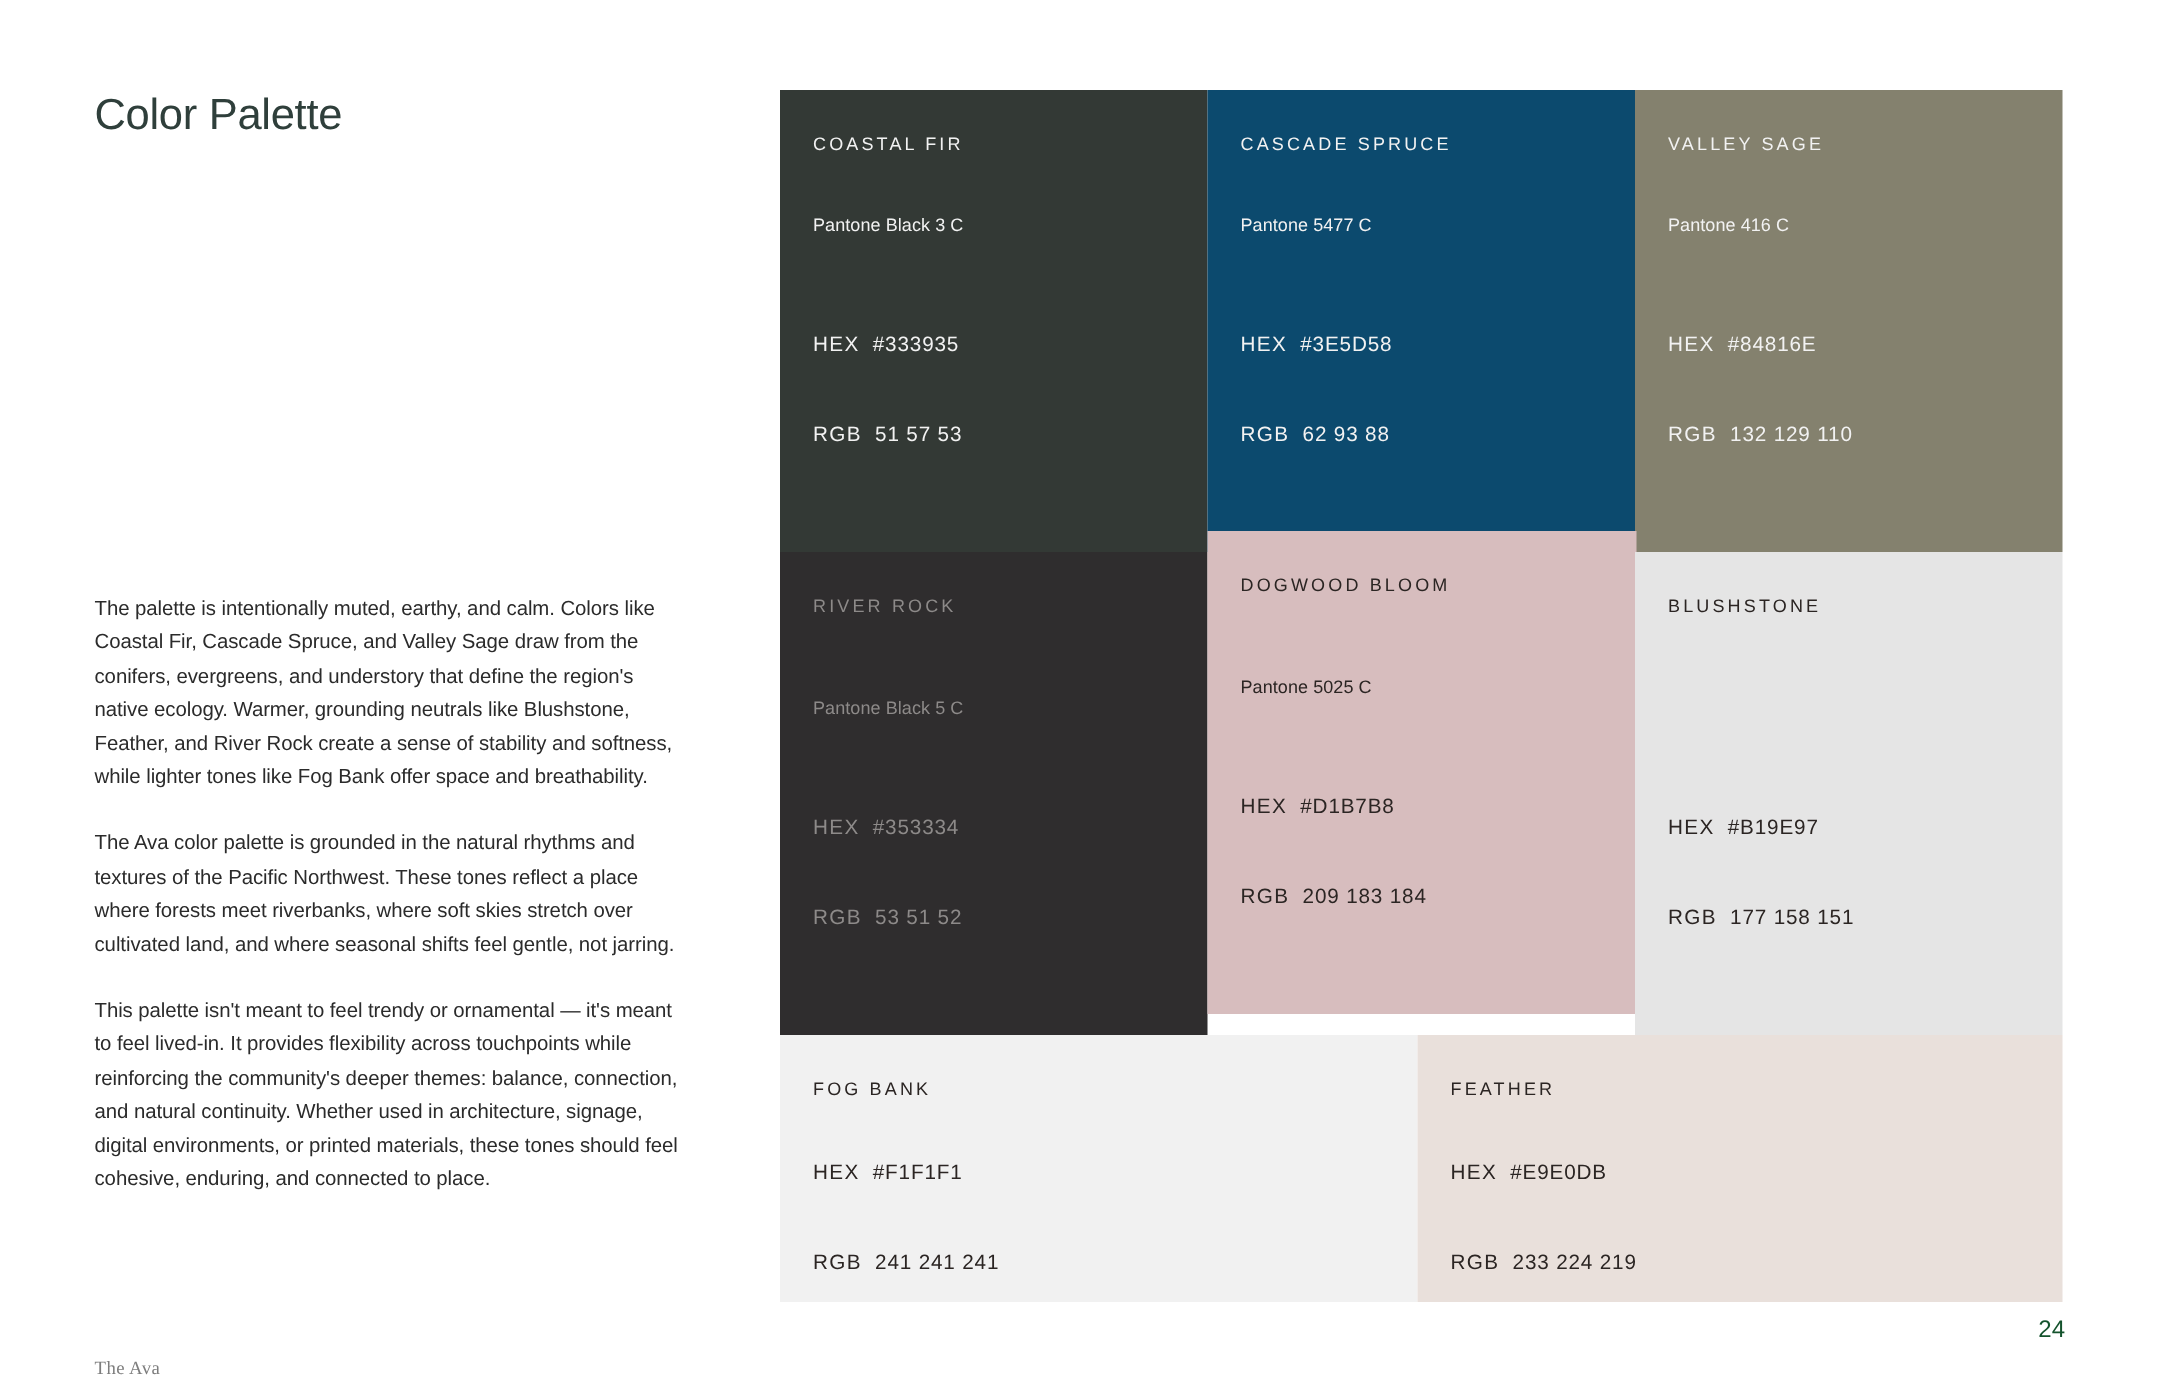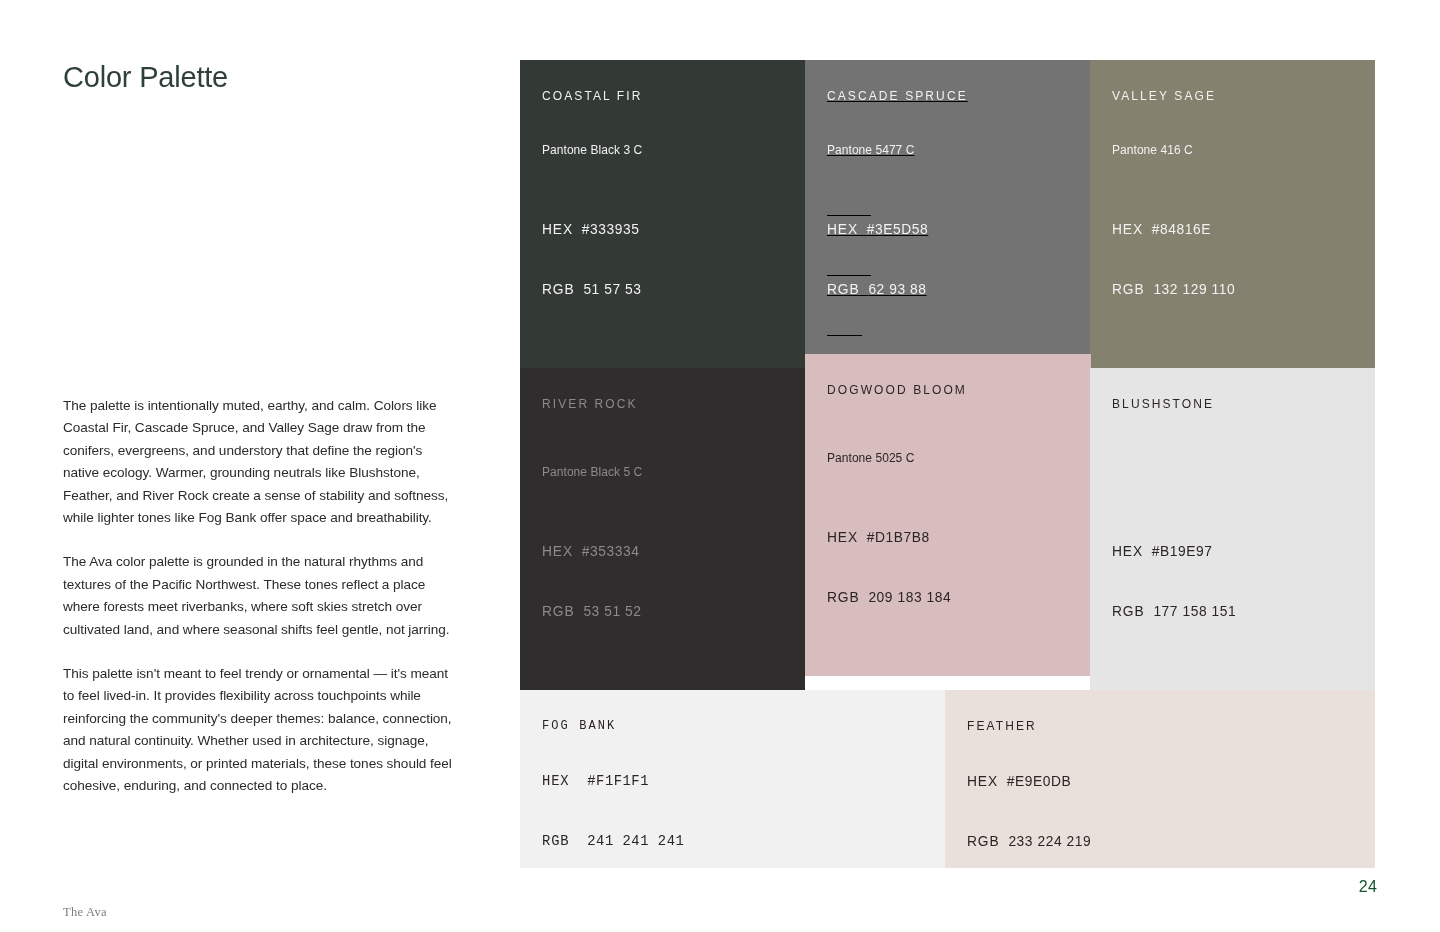--- a/index.html
+++ b/index.html
@@ -171,21 +171,21 @@
       <div class="swatch-name">COASTAL FIR</div>
       <div class="swatch-meta">
         <div class="swatch-pantone">Pantone Black 3 C</div>
         <div class="swatch-codes">
           <div><span class="code-label">HEX</span>&nbsp;&nbsp;<span class="code-val">#333935</span></div>
           <div><span class="code-label">RGB</span>&nbsp;&nbsp;<span class="code-val">51 57 53</span></div>
         </div>
       </div>
     </div>
 
-    <div class="swatch sw-cascade-spruce text-light" style="background-color: #737373; text-decoration: underline;">
+    <div class="swatch sw-cascade-spruce text-light" style="background-color: #0c4a6e;">
       <div class="swatch-name">CASCADE SPRUCE</div>
       <div class="swatch-meta">
         <div class="swatch-pantone">Pantone 5477 C</div>
         <div class="swatch-codes">
           <div><span class="code-label">HEX</span>&nbsp;&nbsp;<span class="code-val">#3E5D58</span></div>
           <div><span class="code-label">RGB</span>&nbsp;&nbsp;<span class="code-val">62 93 88</span></div>
         </div>
       </div>
     </div>
 
@@ -226,21 +226,21 @@
       <div class="swatch-name">BLUSHSTONE</div>
       <div class="swatch-meta">
 
         <div class="swatch-codes">
           <div><span class="code-label">HEX</span>&nbsp;&nbsp;<span class="code-val">#B19E97</span></div>
           <div><span class="code-label">RGB</span>&nbsp;&nbsp;<span class="code-val">177 158 151</span></div>
         </div>
       </div>
     </div>
 
-    <div class="swatch sw-fog-bank text-dark no-pantone" style="background-color: rgb(241, 241, 241); font-family: Liberation Mono, monospace;">
+    <div class="swatch sw-fog-bank text-dark no-pantone" style="background-color: rgb(241, 241, 241);">
       <div class="swatch-name">FOG BANK</div>
       <div class="swatch-meta">
 
         <div class="swatch-codes">
           <div><span class="code-label">HEX</span>&nbsp;&nbsp;<span class="code-val">#F1F1F1</span></div>
           <div><span class="code-label">RGB</span>&nbsp;&nbsp;<span class="code-val">241 241 241</span></div>
         </div>
       </div>
     </div>
 

